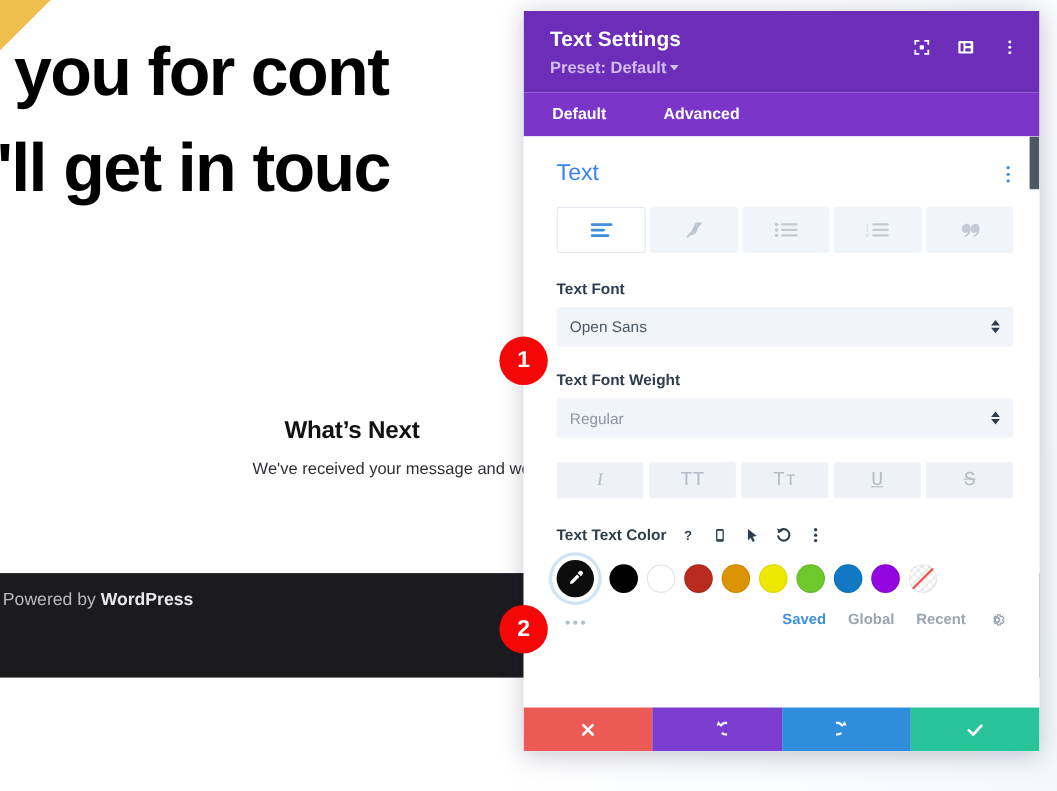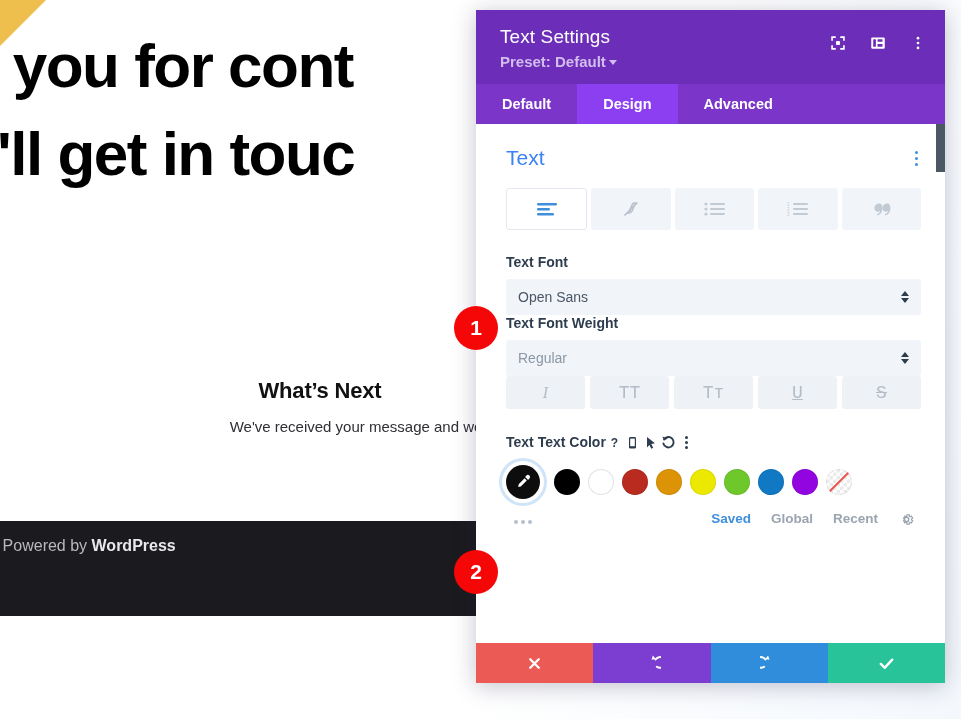--- a/index.html
+++ b/index.html
@@ -70,21 +70,21 @@
   }
 
   
   .panel-header {
     background: #6c2eb9;
     padding: 16px 24px 14px 24px;
     position: relative;
     flex: 0 0 auto;
   }
   .panel-title {
-    color: #fff; font-size: 19px; font-weight: 400;
+    color: #fff; font-size: 19px; font-weight: 700;
     letter-spacing: .1px;
   }
   .panel-preset {
     margin-top: 5px;
     color: #d3bdee; font-size: 15px; font-weight: 700;
   }
   .preset-caret {
     display: inline-block; margin-left: 3px;
     border-left: 4px solid transparent; border-right: 4px solid transparent;
     border-top: 5px solid #d3bdee; vertical-align: 2px;
@@ -150,21 +150,21 @@
     background: #f1f4f8; border: 0; border-radius: 3px;
     display: flex; align-items: center; justify-content: center;
     cursor: pointer;
   }
   .gbtn.active { background: #fff; border: 1px solid #e3e8ee; }
 
   .field-label {
     font-size: 14px; font-weight: 700; color: #2e3d4e;
     margin-bottom: 9px;
   }
-  .select-wrap { position: relative; }
+  .select-wrap { position: relative; margin-bottom: 22px; }
   .select-box {
     width: 100%; height: 36px;
     background: #f1f4f8; border: 0; border-radius: 3px;
     padding: 0 30px 0 12px;
     font-family: inherit; font-size: 14px; color: #4b5766;
     display: flex; align-items: center;
     cursor: pointer;
   }
   .select-box.placeholder { color: #8b97a4; }
   .spin {
@@ -184,21 +184,21 @@
     color: #b3bcc7; font-family: Liberation Mono, monospace; font-size: 18px;
     display: flex; align-items: center; justify-content: center;
     cursor: pointer;
   }
   .sbtn.italic { font-style: italic; font-family: "Liberation Serif", serif; font-size: 16px; }
   .sbtn.uline { text-decoration: underline; }
   .sbtn.strike { text-decoration: line-through; }
 
   
   .color-label-row {
-    display: flex; align-items: center; 
+    display: flex; align-items: center; gap: 11px;
     margin-bottom: 14px;
   }
   .color-label { font-size: 14px; font-weight: 700; color: #2e3d4e; }
   .mini-ic {
     width: 18px; height: 18px; display: flex;
     align-items: center; justify-content: center;
     cursor: pointer; color: #2e3d4e;
   }
 
   .swatch-row { display: flex; align-items: center; gap: 8px; }
@@ -313,21 +313,20 @@
         <svg class="hicon" viewBox="0 0 24 24">
           <circle cx="12" cy="5.5" r="1.8" fill="#fff"></circle>
           <circle cx="12" cy="12" r="1.8" fill="#fff"></circle>
           <circle cx="12" cy="18.5" r="1.8" fill="#fff"></circle>
         </svg>
       </div>
     </div>
 
     <div class="tabs">
       <div class="tab">Default</div>
-      <div class="tab active">Design</div>
       <div class="tab">Advanced</div>
     </div>
 
 
     <div class="panel-body">
 
       <div class="section-head">
         <div class="section-title">Text</div>
         <div class="kebab-dots">
             <i></i>

